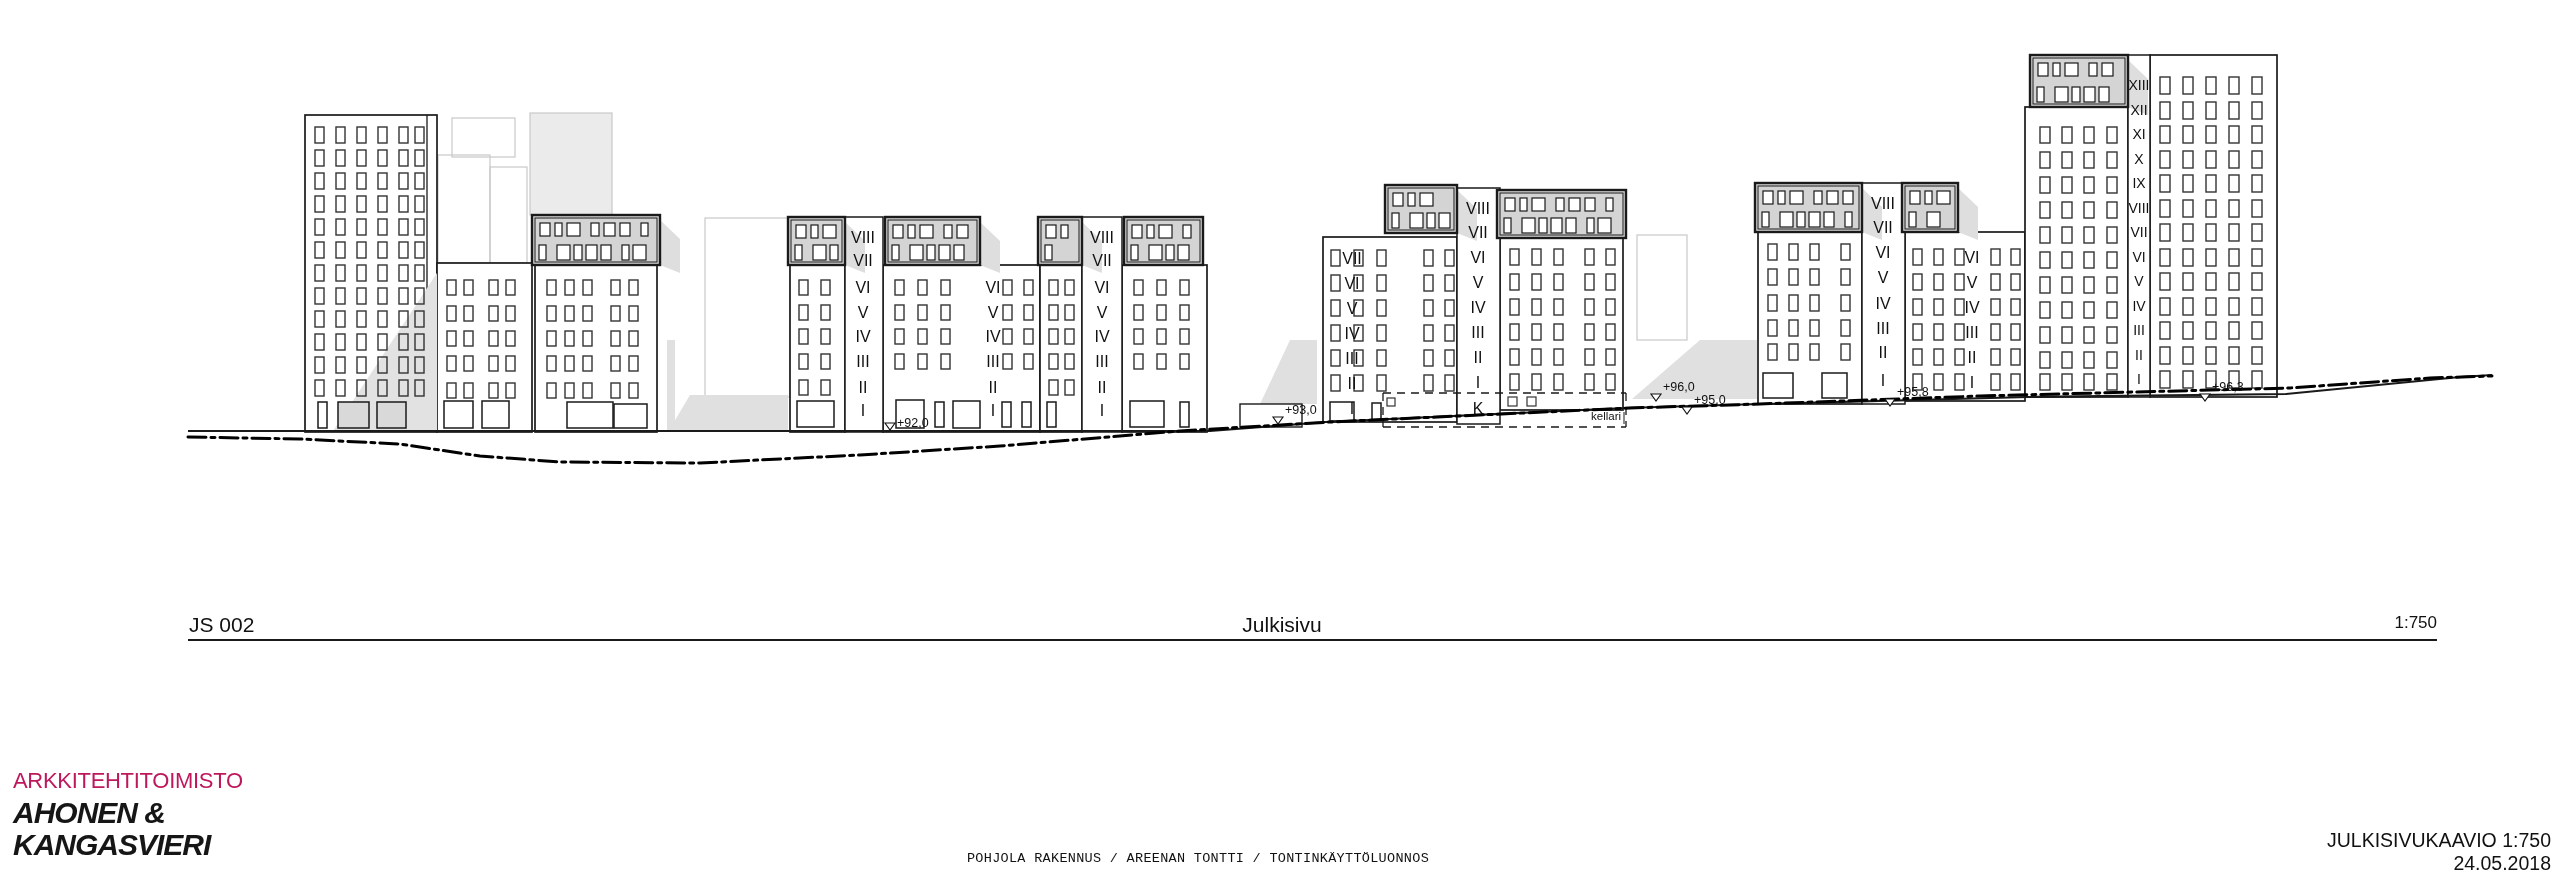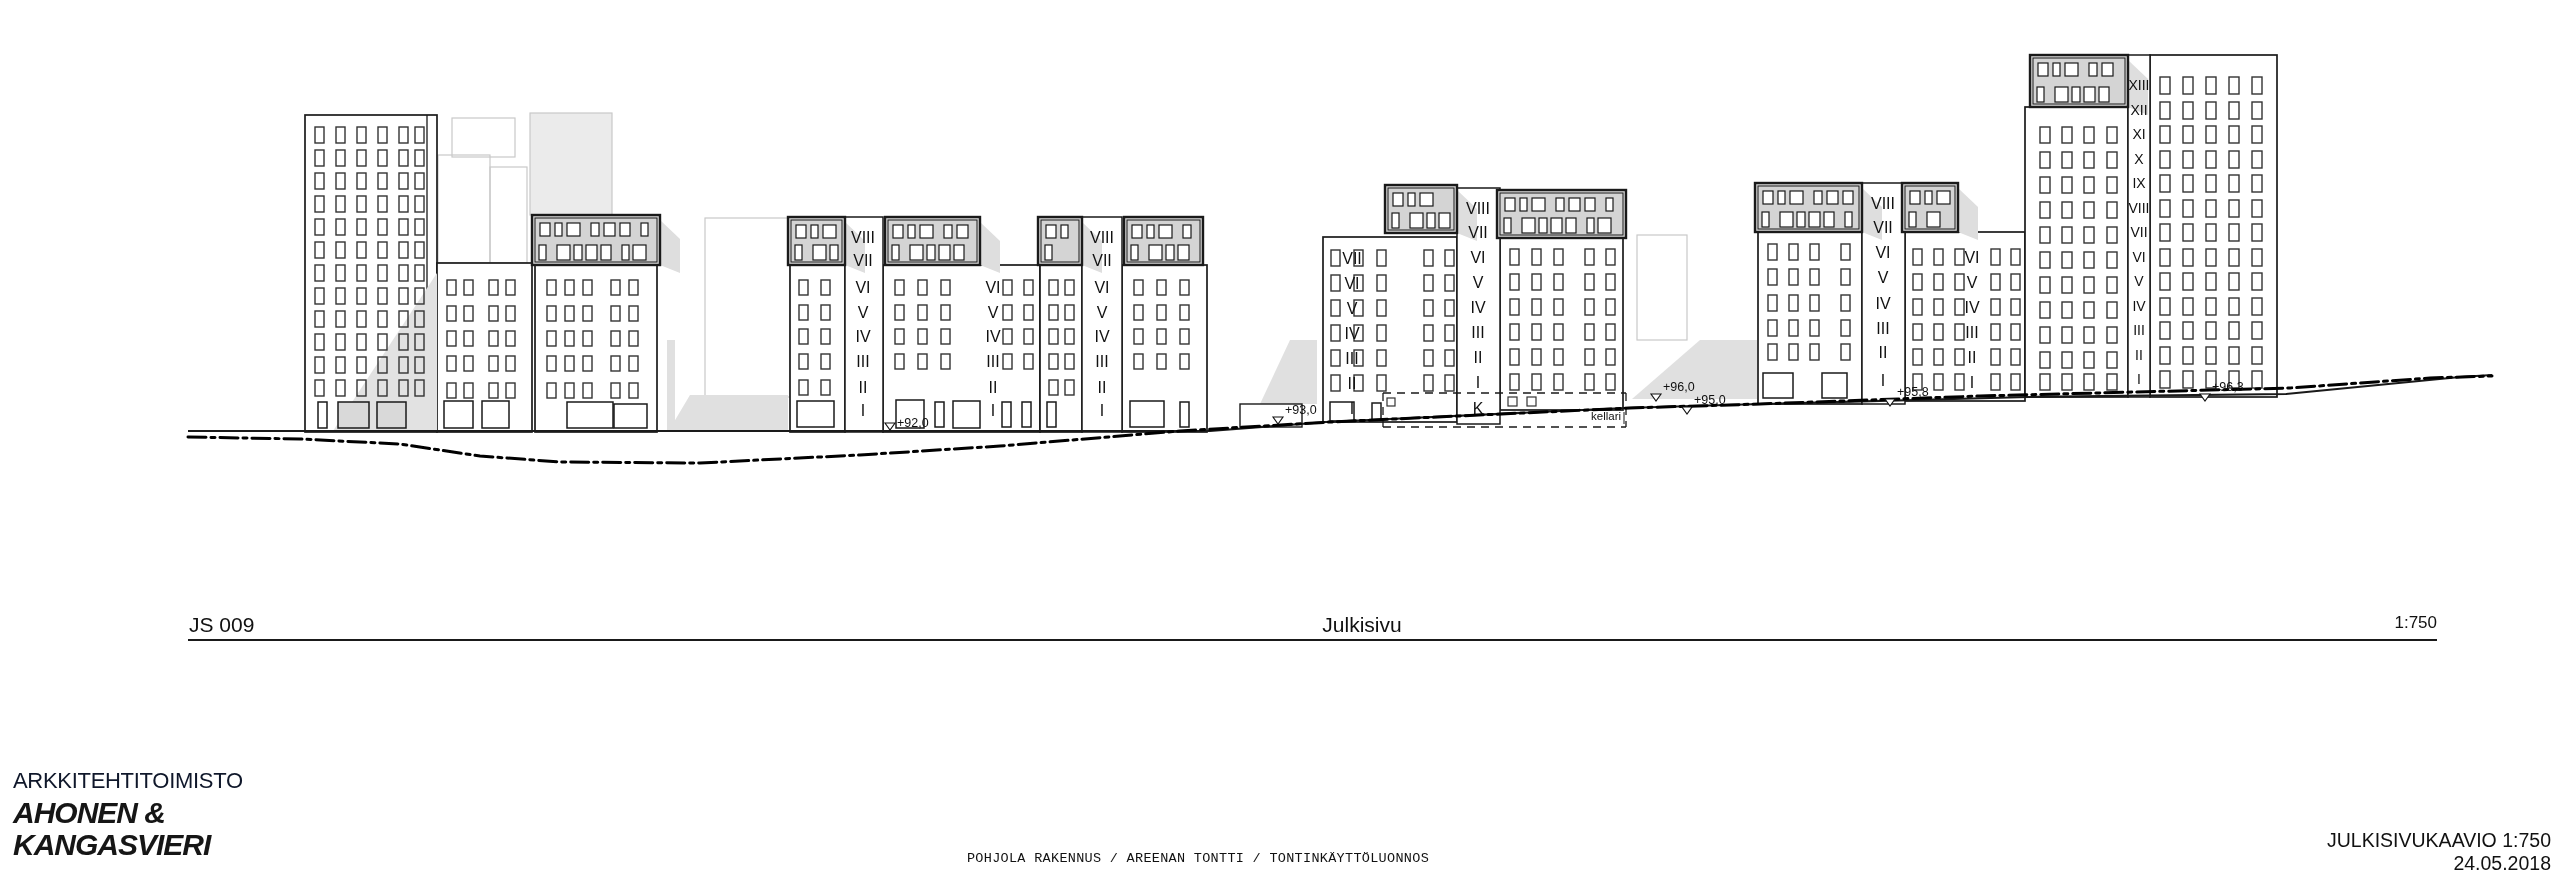--- a/index.html
+++ b/index.html
@@ -1,24 +1,24 @@
 <!DOCTYPE html>
 <html><head>
 <meta charset="utf-8">
 <style>
   html,body{margin:0;padding:0;background:#fff;}
   .stage{position:relative;width:2560px;height:873px;background:#ffffff;overflow:hidden;
          font-family:"Liberation Sans", sans-serif;color:#111;}
   #dwg{position:absolute;left:0;top:0;}
   .title-strip .rule{position:absolute;left:188px;top:639px;width:2249px;height:2px;background:#1a1a1a;}
   .t-left{position:absolute;left:189px;top:613px;font-size:21px;}
-  .t-center{position:absolute;left:1362px;top:613px;transform:translateX(-50%);font-size:21px;}
+  .t-center{position:absolute;left:1282px;top:613px;transform:translateX(-50%);font-size:21px;}
   .t-right{position:absolute;left:2437px;top:613px;transform:translateX(-100%);font-size:17px;}
   .logo{position:absolute;left:13px;top:770px;line-height:1;}
-  .logo-top{font-size:22px;letter-spacing:-0.3px;font-weight:400;margin-bottom:5px;color:#0f172a;}
+  .logo-top{font-size:22px;letter-spacing:-0.3px;font-weight:400;margin-bottom:5px;color:#be185d;}
   .logo-main{font-size:30px;font-weight:700;letter-spacing:-1px;margin-top:1px;line-height:31px;color:#161616;font-style:italic;}
   .project{position:absolute;left:1198px;top:851px;transform:translateX(-50%);font-size:13.5px;letter-spacing:0.3px;white-space:nowrap;font-family:Liberation Mono, monospace;}
   .docinfo{position:absolute;left:2551px;top:829px;transform:translateX(-100%);text-align:right;font-size:19.5px;line-height:23px;white-space:nowrap;}
 </style>
 </head>
 <body>
 
 <div class="stage">
   <svg id="dwg" width="2560" height="873" viewBox="0 0 2560 873" xmlns="http://www.w3.org/2000/svg">
       <rect x="438" y="155" width="52" height="108" fill="none" stroke="#c9c9c9" stroke-width="1.2"></rect>
@@ -662,21 +662,21 @@
       <polygon points="1682,407 1692,407 1687,414" fill="#fff" stroke="#111" stroke-width="1.1"></polygon>
       <text x="1694" y="404" font-size="12.5" font-family="Liberation Sans, sans-serif" fill="#111">+95,0</text>
       <polygon points="1885,399 1895,399 1890,406" fill="#fff" stroke="#111" stroke-width="1.1"></polygon>
       <text x="1897" y="396" font-size="12.5" font-family="Liberation Sans, sans-serif" fill="#111">+95,8</text>
       <polygon points="2200,394 2210,394 2205,401" fill="#fff" stroke="#111" stroke-width="1.1"></polygon>
       <text x="2212" y="391" font-size="12.5" font-family="Liberation Sans, sans-serif" fill="#111">+96,3</text>
     </svg>
 
   <div class="title-strip">
     <div class="rule"></div>
-    <div class="t-left">JS 009</div>
+    <div class="t-left">JS 002</div>
     <div class="t-center">Julkisivu</div>
     <div class="t-right">1:750</div>
   </div>
 
   <div class="logo">
     <div class="logo-top">ARKKITEHTITOIMISTO</div>
     <div class="logo-main">AHONEN &amp;</div>
     <div class="logo-main">KANGASVIERI</div>
   </div>
 

